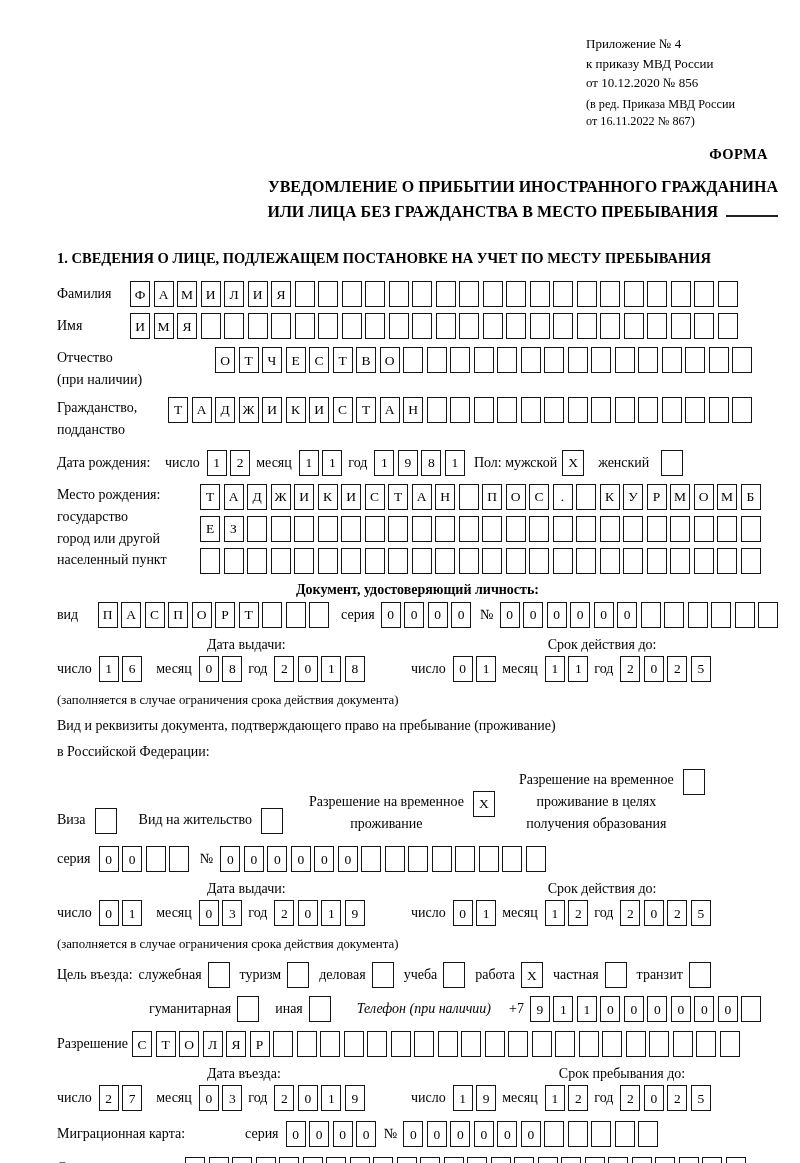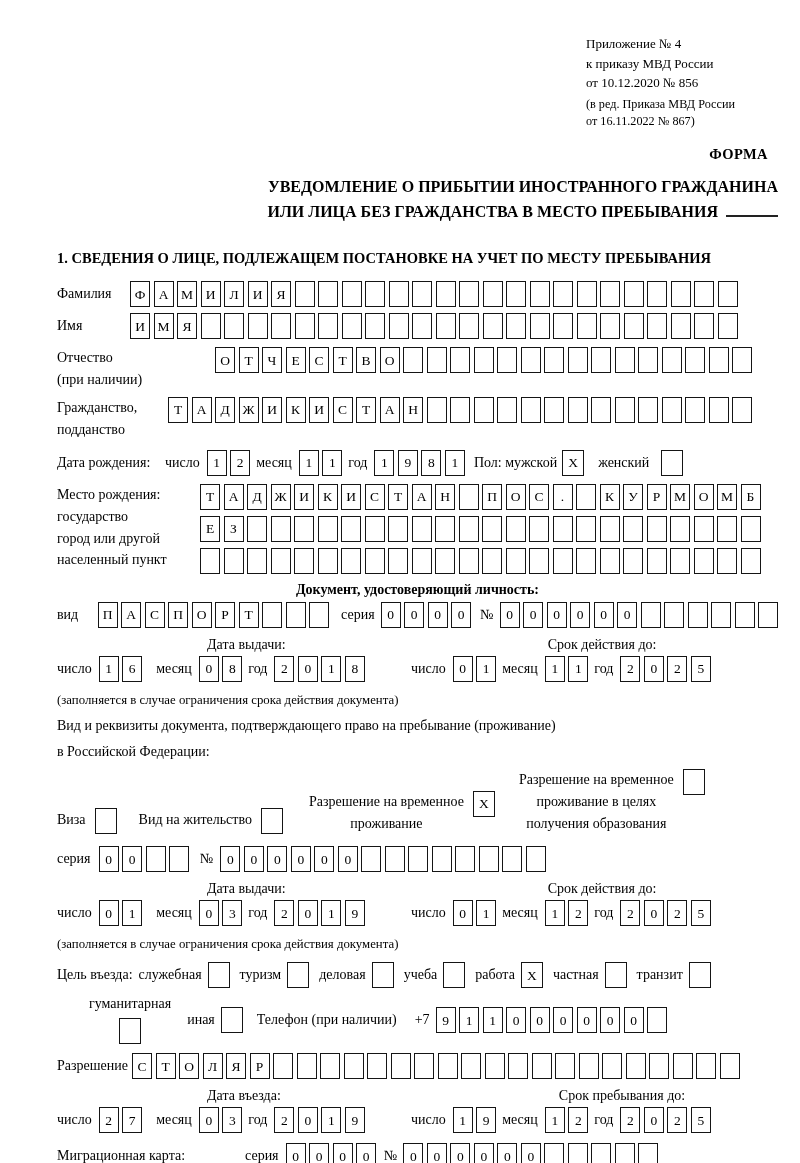--- a/index.html
+++ b/index.html
@@ -537,29 +537,29 @@
         <span>частная</span>
         <span class="cell cb"></span>
       </span>
     <span class="purpose" style="margin-left:10px;">
         <span>транзит</span>
         <span class="cell cb"></span>
       </span>
   </div>
 
   <div class="row" style="margin-top:8px;">
-    <span class="purpose" style="margin-left:32px;flex-direction:column;">
+    <span class="purpose" style="margin-left:92px;">
         <span>гуманитарная</span>
         <span class="cell cb"></span>
       </span>
     <span class="purpose" style="margin-left:16px;">
         <span>иная</span>
         <span class="cell cb"></span>
       </span>
-    <span class="lbl" style="margin-left:14px;">Телефон (при наличии)</span>
+    <span class="lbl" style="margin-left:26px;font-style:italic;">Телефон (при наличии)</span>
     <span class="lbl" style="margin-left:18px;margin-right:6px;">+7</span>
     <span class="cells">
         <span class="cell">9</span>
         <span class="cell">1</span>
         <span class="cell">1</span>
         <span class="cell">0</span>
         <span class="cell">0</span>
         <span class="cell">0</span>
         <span class="cell">0</span>
         <span class="cell">0</span>

